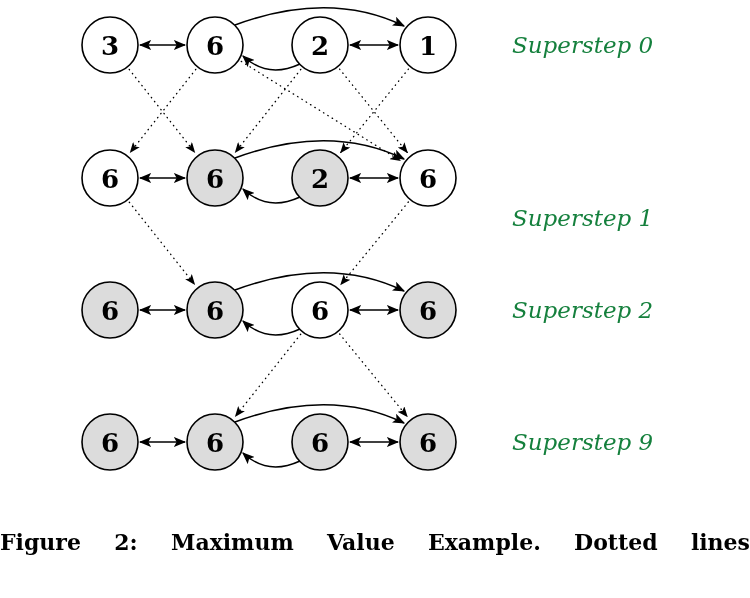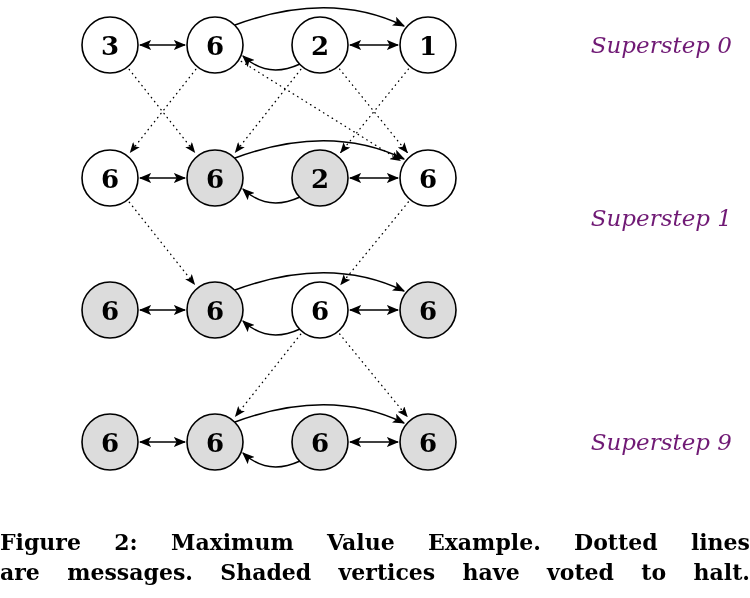--- a/index.html
+++ b/index.html
@@ -21,23 +21,22 @@
     top: 0;
   }
   .superstep-label {
     position: absolute;
     left: 512px;
     width: 220px;
     font-family: "DejaVu Serif", serif;
     font-style: italic;
     font-size: 23px;
     line-height: 26px;
-    color: #701a75;
+    color: #15803d;
     white-space: nowrap;
-    text-align: right;
   }
   .caption {
     position: absolute;
     left: 0;
     top: 527px;
     width: 750px;
     font-family: "DejaVu Serif", serif;
     font-weight: bold;
     font-size: 22px;
     line-height: 30px;
@@ -121,20 +120,20 @@
       <circle cx="215" cy="442" r="28" fill="#dcdcdc" stroke="#000000" stroke-width="1.6"></circle>
       <text x="215" y="443" text-anchor="middle" dominant-baseline="central" class="vertex-number">6</text>
       <circle cx="320" cy="442" r="28" fill="#dcdcdc" stroke="#000000" stroke-width="1.6"></circle>
       <text x="320" y="443" text-anchor="middle" dominant-baseline="central" class="vertex-number">6</text>
       <circle cx="428" cy="442" r="28" fill="#dcdcdc" stroke="#000000" stroke-width="1.6"></circle>
       <text x="428" y="443" text-anchor="middle" dominant-baseline="central" class="vertex-number">6</text>
     </svg>
 
   <div class="superstep-label" style="top: 32px;">Superstep 0</div>
   <div class="superstep-label" style="top: 165px; margin-top: 40px;">Superstep 1</div>
+  <div class="superstep-label" style="top: 297px;">Superstep 2</div>
   <div class="superstep-label" style="top: 429px;">Superstep 9</div>
 
   <div class="caption">
     <div class="caption-line">Figure 2: Maximum Value Example. Dotted lines</div>
-    <div class="caption-line">are messages. Shaded vertices have voted to halt.</div>
   </div>
 
 </div>
 
 </body></html>

